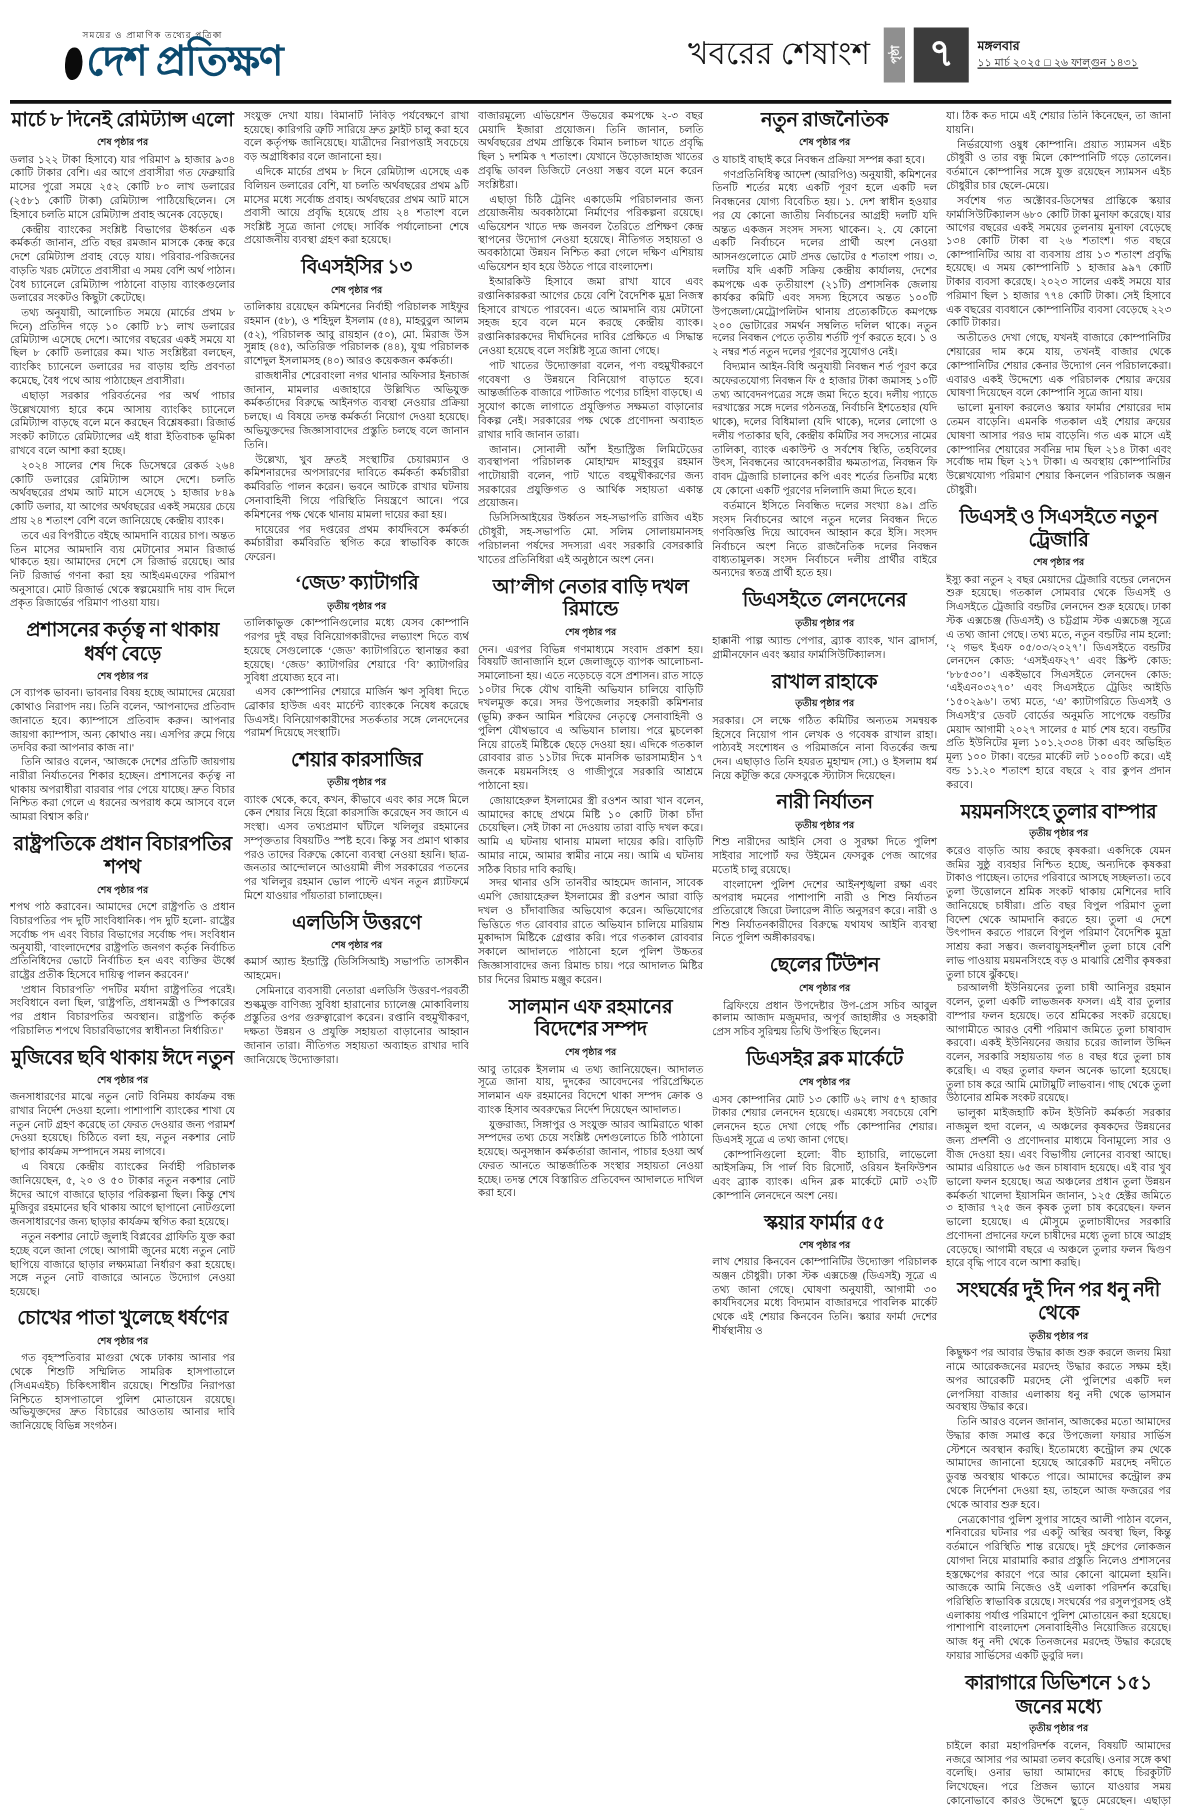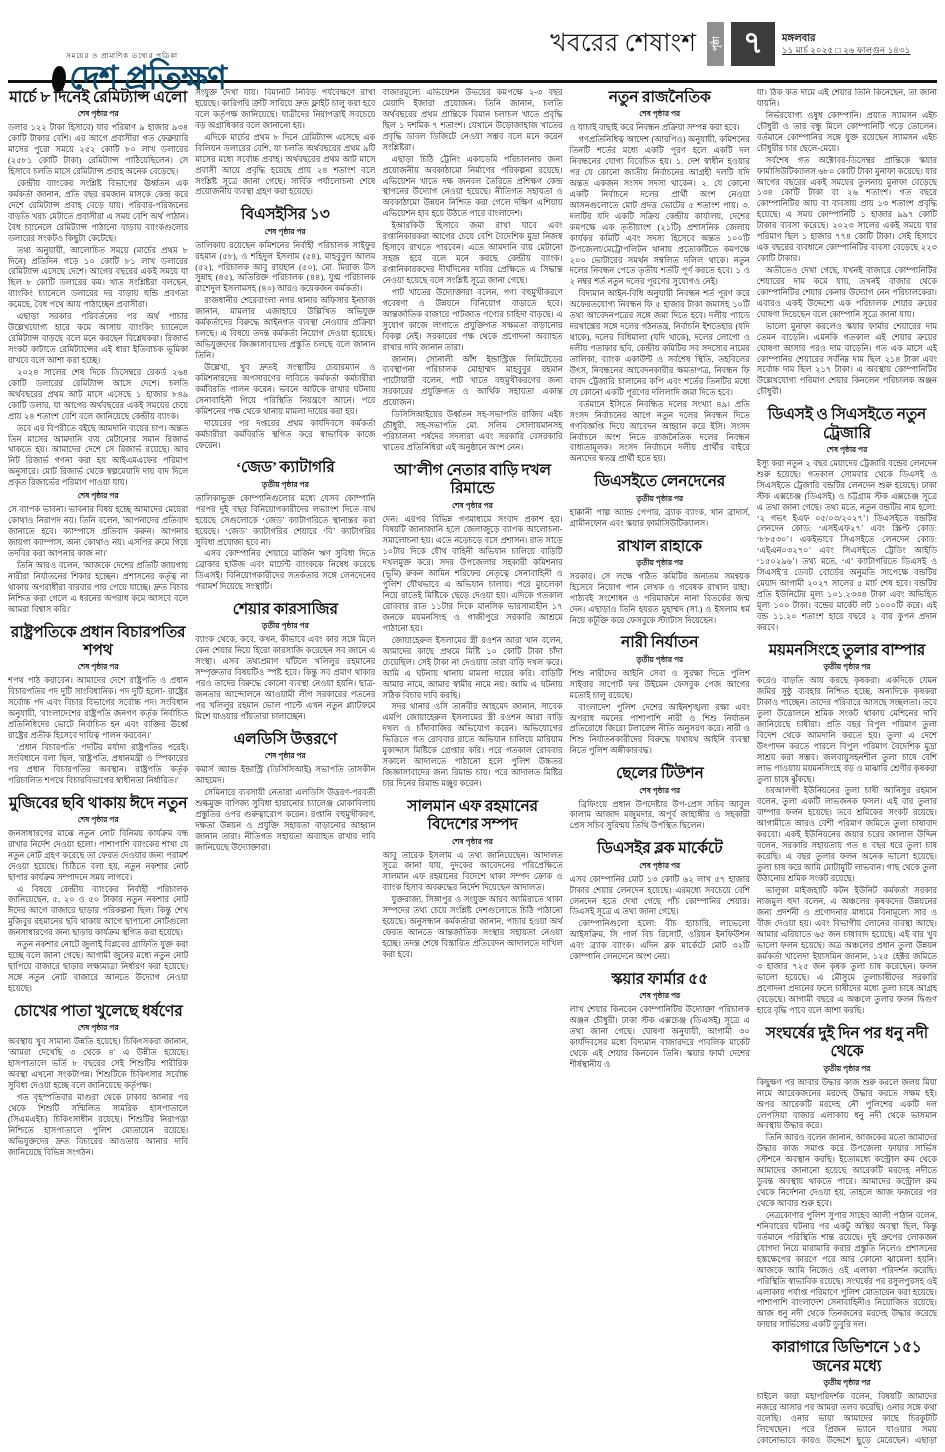--- a/index.html
+++ b/index.html
@@ -1,21 +1,21 @@
 <!DOCTYPE html>
 <html lang="bn"><head>
 <meta charset="utf-8">
 <style>
   html,body{margin:0;padding:0;background:#e8e8e8;}
   .page{position:relative;width:945px;height:1452px;margin:0 auto;background:#ffffff;
         font-family:"Liberation Serif","DejaVu Serif",serif;color:#161616;overflow:hidden;}
   
   .header{position:absolute;top:0;left:8px;right:8px;height:80px;border-bottom:3px solid #121212;}
   .masthead{position:absolute;left:44px;top:22px;}
-  .tagline{font-size:7px;letter-spacing:1px;color:#222;margin-left:14px;margin-bottom:0;margin-top:28px;}
+  .tagline{font-size:7px;letter-spacing:1px;color:#222;margin-left:14px;margin-bottom:0;}
   .mast-title{font-size:33px;font-weight:900;line-height:1;letter-spacing:-1px;
               font-family:"Liberation Serif","DejaVu Serif",serif;color:#0c4a6e;display:flex;align-items:center;gap:3px;}
   .mast-mark{display:inline-block;width:14px;height:26px;background:#0b0b0b;border-radius:55% 45% 60% 40%;}
   .header-right{position:absolute;right:0;top:22px;display:flex;align-items:center;gap:7px;}
   .section-title{font-size:25px;font-weight:400;letter-spacing:0;white-space:nowrap;padding-right:4px;}
   .page-word-box{width:17px;height:44px;background:#8f8f8f;color:#fff;display:flex;align-items:center;justify-content:center;
                  writing-mode:vertical-rl;transform:rotate(180deg);font-size:9px;font-weight:700;}
   .page-num-box{width:44px;height:44px;background:#3c3c3c;color:#fff;display:flex;align-items:center;justify-content:center;
                 font-size:31px;font-weight:800;}
   .date-block{width:155px;line-height:1.25;}
@@ -57,35 +57,35 @@
   <div class="cols">
       <div class="col">
         <div class="headline">মার্চে ৮ দিনেই রেমিট্যান্স এলো</div>
         <div class="byline">শেষ পৃষ্ঠার পর</div>
         <p class="first">ডলার ১২২ টাকা হিসাবে) যার পরিমাণ ৯ হাজার ৯৩৪ কোটি টাকার বেশি। এর আগে প্রবাসীরা গত ফেব্রুয়ারি মাসের পুরো সময়ে ২৫২ কোটি ৮০ লাখ ডলারের (২৫৮১ কোটি টাকা) রেমিট্যান্স পাঠিয়েছিলেন। সে হিসাবে চলতি মাসে রেমিট্যান্স প্রবাহ অনেক বেড়েছে।</p>
         <p>কেন্দ্রীয় ব্যাংকের সংশ্লিষ্ট বিভাগের ঊর্ধ্বতন এক কর্মকর্তা জানান, প্রতি বছর রমজান মাসকে কেন্দ্র করে দেশে রেমিট্যান্স প্রবাহ বেড়ে যায়। পরিবার-পরিজনের বাড়তি খরচ মেটাতে প্রবাসীরা এ সময় বেশি অর্থ পাঠান। বৈধ চ্যানেলে রেমিট্যান্স পাঠানো বাড়ায় ব্যাংকগুলোর ডলারের সংকটও কিছুটা কেটেছে।</p>
         <p>তথ্য অনুযায়ী, আলোচিত সময়ে (মার্চের প্রথম ৮ দিনে) প্রতিদিন গড়ে ১০ কোটি ৮১ লাখ ডলারের রেমিট্যান্স এসেছে দেশে। আগের বছরের একই সময়ে যা ছিল ৮ কোটি ডলারের কম। খাত সংশ্লিষ্টরা বলছেন, ব্যাংকিং চ্যানেলে ডলারের দর বাড়ায় হুন্ডি প্রবণতা কমেছে, বৈধ পথে আয় পাঠাচ্ছেন প্রবাসীরা।</p>
         <p>এছাড়া সরকার পরিবর্তনের পর অর্থ পাচার উল্লেখযোগ্য হারে কমে আসায় ব্যাংকিং চ্যানেলে রেমিট্যান্স বাড়ছে বলে মনে করছেন বিশ্লেষকরা। রিজার্ভ সংকট কাটাতে রেমিট্যান্সের এই ধারা ইতিবাচক ভূমিকা রাখবে বলে আশা করা হচ্ছে।</p>
         <p>২০২৪ সালের শেষ দিকে ডিসেম্বরে রেকর্ড ২৬৪ কোটি ডলারের রেমিট্যান্স আসে দেশে। চলতি অর্থবছরের প্রথম আট মাসে এসেছে ১ হাজার ৮৪৯ কোটি ডলার, যা আগের অর্থবছরের একই সময়ের চেয়ে প্রায় ২৪ শতাংশ বেশি বলে জানিয়েছে কেন্দ্রীয় ব্যাংক।</p>
         <p>তবে এর বিপরীতে বইছে আমদানি ব্যয়ের চাপ। অন্তত তিন মাসের আমদানি ব্যয় মেটানোর সমান রিজার্ভ থাকতে হয়। আমাদের দেশে সে রিজার্ভ রয়েছে। আর নিট রিজার্ভ গণনা করা হয় আইএমএফের পরিমাপ অনুসারে। মোট রিজার্ভ থেকে স্বল্পমেয়াদি দায় বাদ দিলে প্রকৃত রিজার্ভের পরিমাণ পাওয়া যায়।</p>
+        <div class="headline">প্রশাসনের কর্তৃত্ব না থাকায় ধর্ষণ বেড়ে</div>
         <div class="byline">শেষ পৃষ্ঠার পর</div>
         <p class="first">সে ব্যাপক ভাবনা। ভাবনার বিষয় হচ্ছে আমাদের মেয়েরা কোথাও নিরাপদ নয়। তিনি বলেন, 'আপনাদের প্রতিবাদ জানাতে হবে। ক্যাম্পাসে প্রতিবাদ করুন। আপনার জায়গা ক্যাম্পাস, অন্য কোথাও নয়। এসপির রুমে গিয়ে তদবির করা আপনার কাজ না।'</p>
         <p>তিনি আরও বলেন, 'আজকে দেশের প্রতিটি জায়গায় নারীরা নির্যাতনের শিকার হচ্ছেন। প্রশাসনের কর্তৃত্ব না থাকায় অপরাধীরা বারবার পার পেয়ে যাচ্ছে। দ্রুত বিচার নিশ্চিত করা গেলে এ ধরনের অপরাধ কমে আসবে বলে আমরা বিশ্বাস করি।'</p>
         <div class="headline">রাষ্ট্রপতিকে প্রধান বিচারপতির শপথ</div>
         <div class="byline">শেষ পৃষ্ঠার পর</div>
         <p class="first">শপথ পাঠ করাবেন। আমাদের দেশে রাষ্ট্রপতি ও প্রধান বিচারপতির পদ দুটি সাংবিধানিক। পদ দুটি হলো- রাষ্ট্রের সর্বোচ্চ পদ এবং বিচার বিভাগের সর্বোচ্চ পদ। সংবিধান অনুযায়ী, 'বাংলাদেশের রাষ্ট্রপতি জনগণ কর্তৃক নির্বাচিত প্রতিনিধিদের ভোটে নির্বাচিত হন এবং ব্যক্তির ঊর্ধ্বে রাষ্ট্রের প্রতীক হিসেবে দায়িত্ব পালন করবেন।'</p>
         <p>'প্রধান বিচারপতি' পদটির মর্যাদা রাষ্ট্রপতির পরেই। সংবিধানে বলা ছিল, 'রাষ্ট্রপতি, প্রধানমন্ত্রী ও স্পিকারের পর প্রধান বিচারপতির অবস্থান। রাষ্ট্রপতি কর্তৃক পরিচালিত শপথে বিচারবিভাগের স্বাধীনতা নির্ধারিত।'</p>
         <div class="headline">মুজিবের ছবি থাকায় ঈদে নতুন</div>
         <div class="byline">শেষ পৃষ্ঠার পর</div>
         <p class="first">জনসাধারণের মাঝে নতুন নোট বিনিময় কার্যক্রম বন্ধ রাখার নির্দেশ দেওয়া হলো। পাশাপাশি ব্যাংকের শাখা যে নতুন নোট গ্রহণ করেছে তা ফেরত দেওয়ার জন্য পরামর্শ দেওয়া হয়েছে। চিঠিতে বলা হয়, নতুন নকশার নোট ছাপার কার্যক্রম সম্পাদনে সময় লাগবে।</p>
         <p>এ বিষয়ে কেন্দ্রীয় ব্যাংকের নির্বাহী পরিচালক জানিয়েছেন, ৫, ২০ ও ৫০ টাকার নতুন নকশার নোট ঈদের আগে বাজারে ছাড়ার পরিকল্পনা ছিল। কিন্তু শেখ মুজিবুর রহমানের ছবি থাকায় আগে ছাপানো নোটগুলো জনসাধারণের জন্য ছাড়ার কার্যক্রম স্থগিত করা হয়েছে।</p>
         <p>নতুন নকশার নোটে জুলাই বিপ্লবের গ্রাফিতি যুক্ত করা হচ্ছে বলে জানা গেছে। আগামী জুনের মধ্যে নতুন নোট ছাপিয়ে বাজারে ছাড়ার লক্ষ্যমাত্রা নির্ধারণ করা হয়েছে। সঙ্গে নতুন নোট বাজারে আনতে উদ্যোগ নেওয়া হয়েছে।</p>
         <div class="headline">চোখের পাতা খুলেছে ধর্ষণের</div>
         <div class="byline">শেষ পৃষ্ঠার পর</div>
-        <p class="first">অবস্থায় খুব সামান্য উন্নতি হয়েছে। চিকিৎসকরা জানান, 'আমরা দেখেছি ৩ থেকে ৪' এ উন্নীত হয়েছে। হাসপাতালে ভর্তি ৮ বছরের সেই শিশুটির শারীরিক অবস্থা এখনো সংকটাপন্ন। শিশুটিকে চিকিৎসার সর্বোচ্চ সুবিধা দেওয়া হচ্ছে বলে জানিয়েছে কর্তৃপক্ষ।</p>
         <p>গত বৃহস্পতিবার মাগুরা থেকে ঢাকায় আনার পর থেকে শিশুটি সম্মিলিত সামরিক হাসপাতালে (সিএমএইচ) চিকিৎসাধীন রয়েছে। শিশুটির নিরাপত্তা নিশ্চিতে হাসপাতালে পুলিশ মোতায়েন রয়েছে। অভিযুক্তদের দ্রুত বিচারের আওতায় আনার দাবি জানিয়েছে বিভিন্ন সংগঠন।</p>
       </div>
       <div class="col">
         <p class="first">সংযুক্ত দেখা যায়। বিমানটি নিবিড় পর্যবেক্ষণে রাখা হয়েছে। কারিগরি ত্রুটি সারিয়ে দ্রুত ফ্লাইট চালু করা হবে বলে কর্তৃপক্ষ জানিয়েছে। যাত্রীদের নিরাপত্তাই সবচেয়ে বড় অগ্রাধিকার বলে জানানো হয়।</p>
         <p>এদিকে মার্চের প্রথম ৮ দিনে রেমিট্যান্স এসেছে এক বিলিয়ন ডলারের বেশি, যা চলতি অর্থবছরের প্রথম ৯টি মাসের মধ্যে সর্বোচ্চ প্রবাহ। অর্থবছরের প্রথম আট মাসে প্রবাসী আয়ে প্রবৃদ্ধি হয়েছে প্রায় ২৪ শতাংশ বলে সংশ্লিষ্ট সূত্রে জানা গেছে। সার্বিক পর্যালোচনা শেষে প্রয়োজনীয় ব্যবস্থা গ্রহণ করা হয়েছে।</p>
         <div class="headline">বিএসইসির ১৩</div>
         <div class="byline">শেষ পৃষ্ঠার পর</div>
         <p class="first">তালিকায় রয়েছেন কমিশনের নির্বাহী পরিচালক সাইফুর রহমান (৫৮), ও শহিদুল ইসলাম (৫৪), মাহবুবুল আলম (৫২), পরিচালক আবু রায়হান (৫০), মো. মিরাজ উস সুন্নাহ (৪৫), অতিরিক্ত পরিচালক (৪৪), যুগ্ম পরিচালক রাশেদুল ইসলামসহ (৪০) আরও কয়েকজন কর্মকর্তা।</p>
         <p>রাজধানীর শেরেবাংলা নগর থানার অফিসার ইনচার্জ জানান, মামলার এজাহারে উল্লিখিত অভিযুক্ত কর্মকর্তাদের বিরুদ্ধে আইনগত ব্যবস্থা নেওয়ার প্রক্রিয়া চলছে। এ বিষয়ে তদন্ত কর্মকর্তা নিয়োগ দেওয়া হয়েছে। অভিযুক্তদের জিজ্ঞাসাবাদের প্রস্তুতি চলছে বলে জানান তিনি।</p>
         <p>উল্লেখ্য, খুব দ্রুতই সংস্থাটির চেয়ারম্যান ও কমিশনারদের অপসারণের দাবিতে কর্মকর্তা কর্মচারীরা কর্মবিরতি পালন করেন। ভবনে আটকে রাখার ঘটনায় সেনাবাহিনী গিয়ে পরিস্থিতি নিয়ন্ত্রণে আনে। পরে কমিশনের পক্ষ থেকে থানায় মামলা দায়ের করা হয়।</p>

